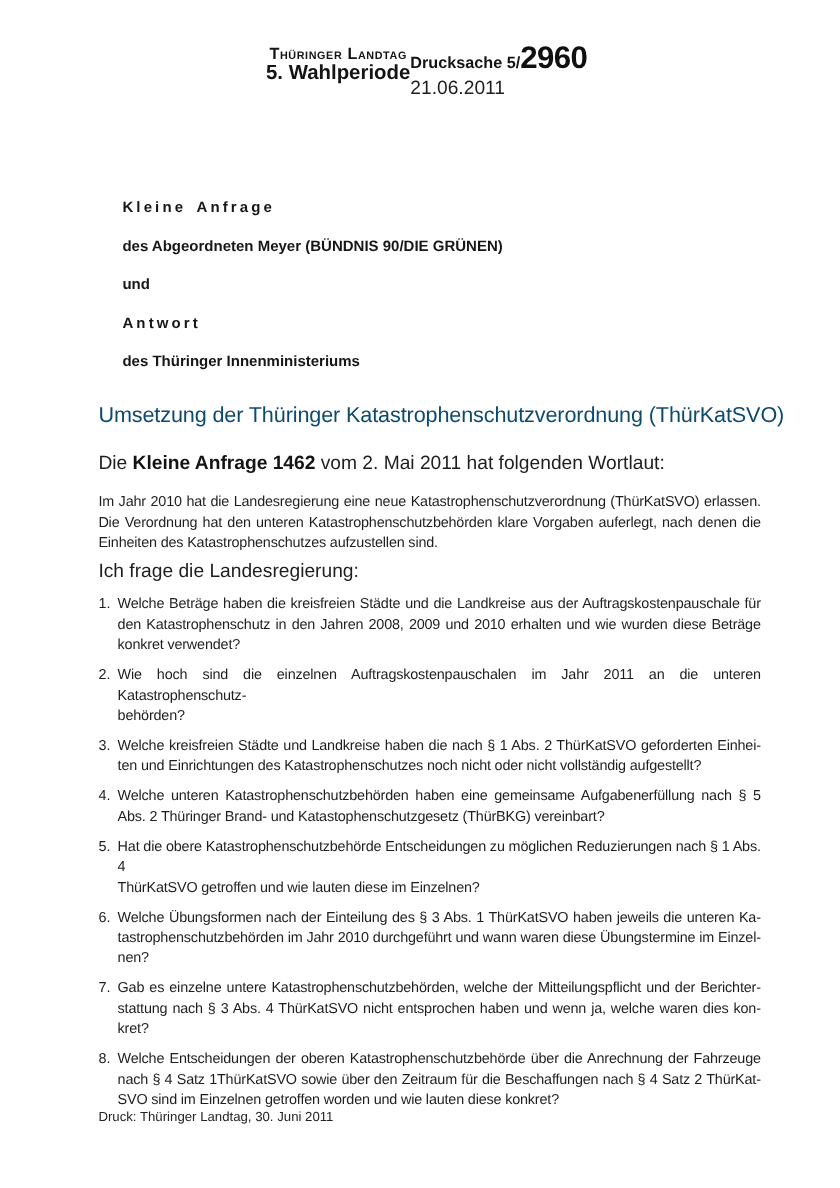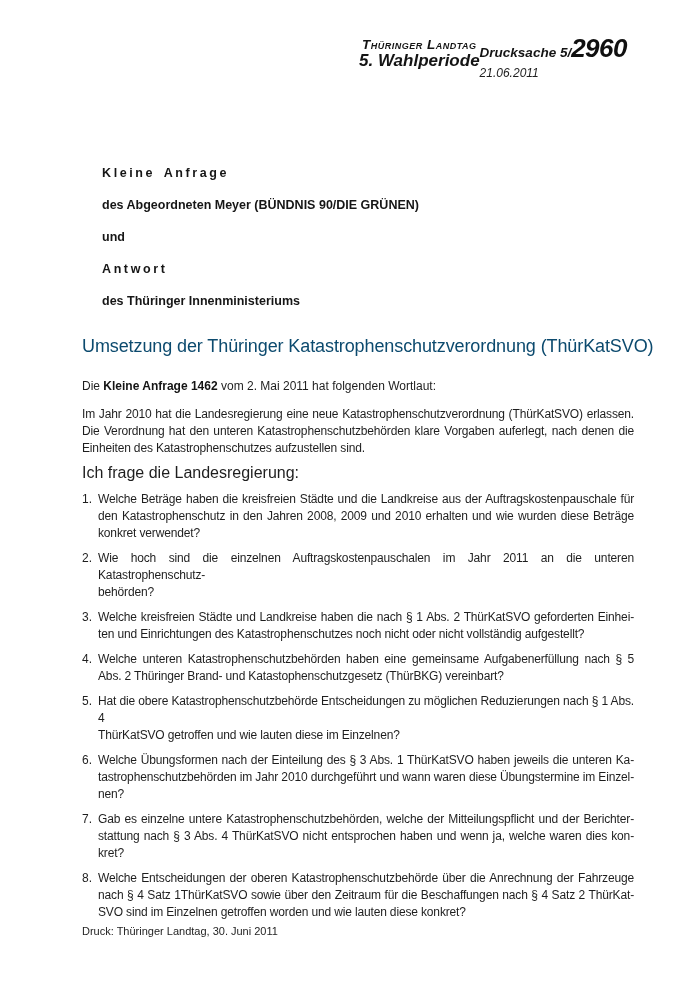--- a/index.html
+++ b/index.html
@@ -7,45 +7,45 @@
     position:relative;
     width:700px;height:990px;
     background:#ffffff;
     font-family:"Liberation Sans","DejaVu Sans",sans-serif;
     color:#1e1e1e;
     overflow:hidden;
     margin:0 auto;
   }
   
   .hdr{
-    display:flex;justify-content:flex-end;align-items:flex-start;
-    padding:37px 73px 0 84px;height:43px;font-style:italic;
+    display:flex;justify-content:center;align-items:flex-start;
+    padding:37px 73px 0 84px;height:43px;
   }
   .org{display:inline-block;text-align:center;}
   .org-name{
     font-weight:bold;font-size:13.5px;line-height:16px;
     font-variant:small-caps;letter-spacing:0.5px;color:#141414;
   }
   .org-term{font-weight:bold;font-size:17px;line-height:16px;color:#141414;}
   .doc{text-align:left;}
   .doc-line{line-height:22px;white-space:nowrap;}
   .doc-label{font-weight:bold;font-size:13.5px;color:#141414;}
   .doc-number{font-weight:bold;font-size:26px;letter-spacing:-0.5px;color:#101010;}
-  .doc-date{font-size:12px;line-height:15px;margin-top:2px;}
+  .doc-date{font-size:16px;line-height:15px;margin-top:2px;}
   
   .content{margin:0 66px 0 82px;width:552px;}
   .intro{margin-top:86px;}
   .intro-line{font-weight:bold;font-size:12.5px;line-height:15px;margin-bottom:17px;color:#161616;padding-left:20px;}
   .intro-line:last-child{margin-bottom:0;}
   .spaced{letter-spacing:2.6px;word-spacing:3px;}
   .title{
     margin:28px 0 0;font-weight:normal;font-size:18px;line-height:19px;
     letter-spacing:-0.1px;white-space:nowrap;color:#0c4a6e;
   }
-  .preamble{margin-top:23px;font-size:12px;line-height:15px;}
+  .preamble{margin-top:23px;font-size:16px;line-height:15px;}
   .preamble b{color:#141414;}
   .bg{margin-top:12px;}
   .ln{font-size:12px;line-height:17px;letter-spacing:-0.15px;}
   .j{text-align:justify;text-align-last:justify;}
   .last{text-align:left;text-align-last:left;}
   .qintro{margin-top:7px;font-size:16px;line-height:17px;}
   .qlist{margin-top:10px;}
   .q{display:flex;margin-bottom:8px;}
   .qnum{flex:none;width:16px;font-size:12px;line-height:17px;}
   .qtext{flex:1;min-width:0;}

